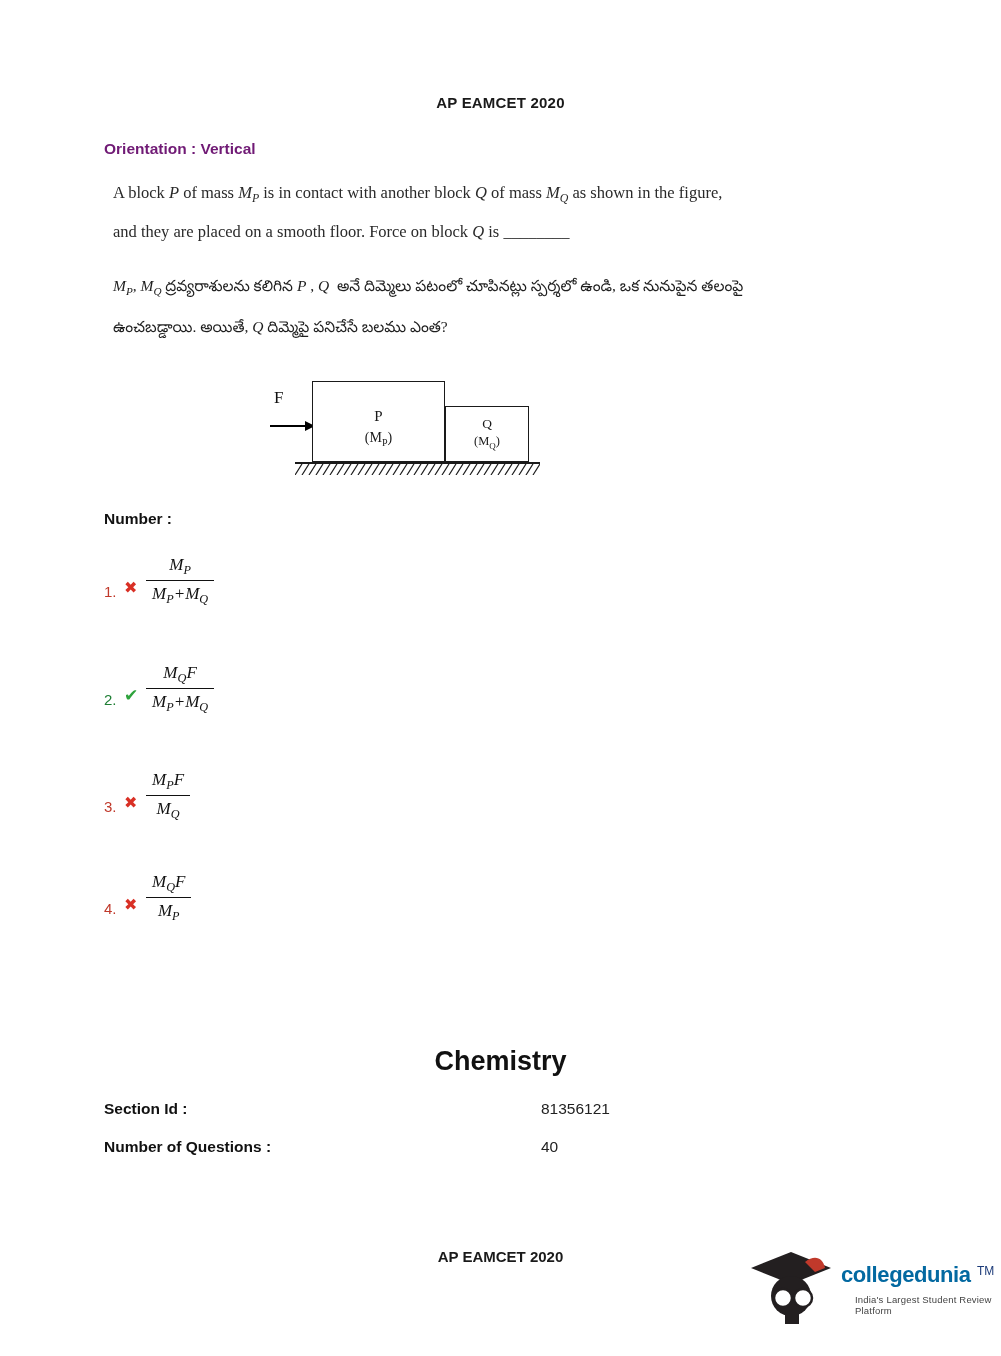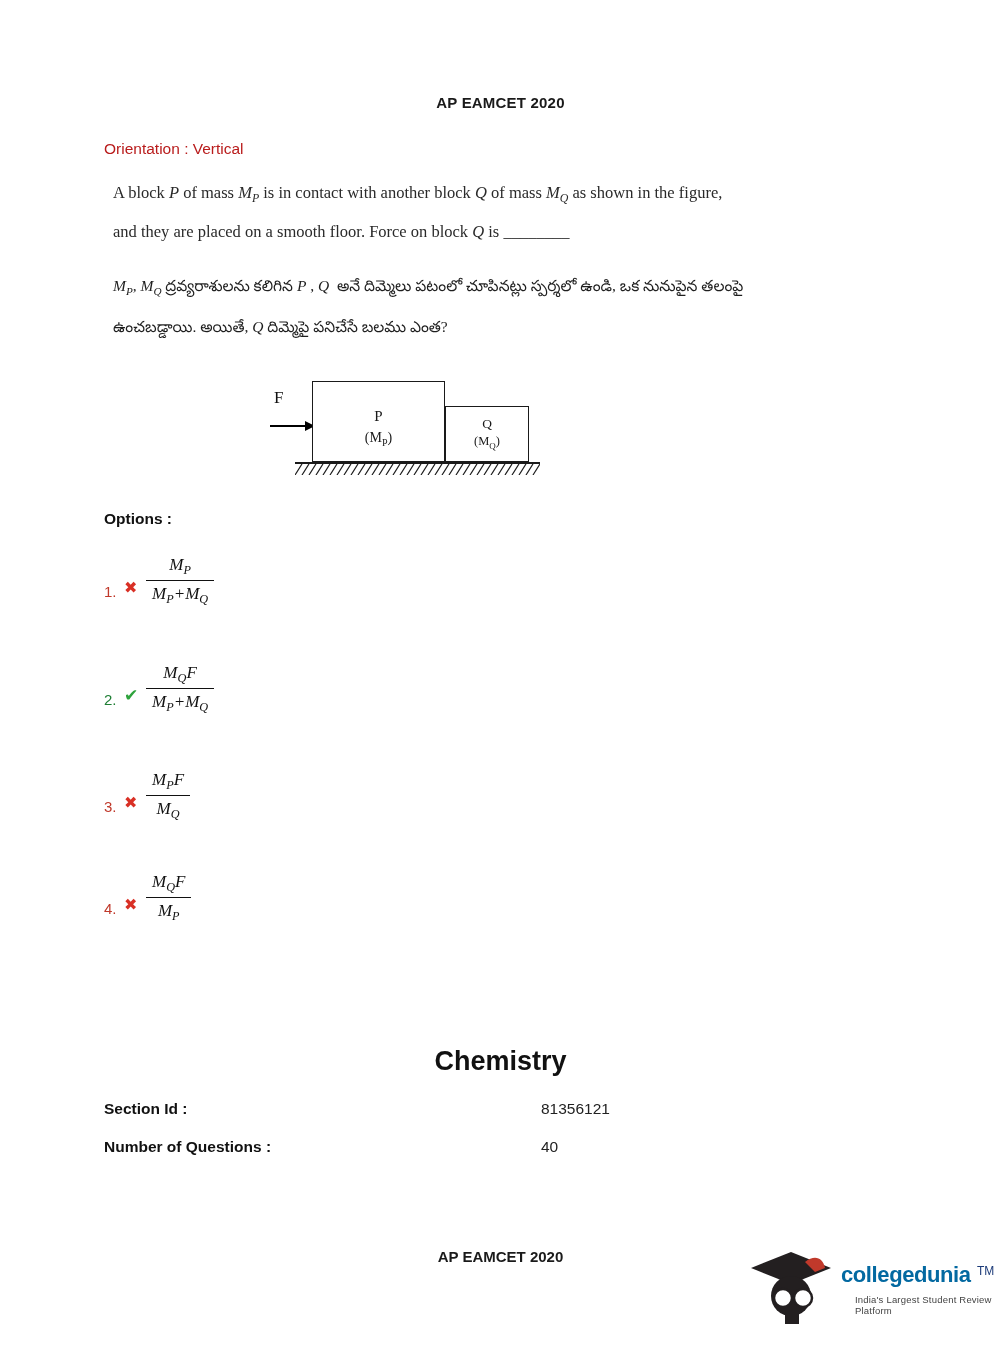--- a/index.html
+++ b/index.html
@@ -29,22 +29,22 @@
     font-size: 15px;
     font-weight: 600;
     color: #1a1a1a;
     letter-spacing: 0.2px;
   }
   .orientation {
     position: absolute;
     top: 140px;
     left: 104px;
     font-size: 15.5px;
-    font-weight: normal;
-    color: #b91c1c;
+    font-weight: bold;
+    color: #701a75;
   }
   .q-en {
     position: absolute;
     top: 176px;
     left: 113px;
     width: 625px;
     font-family: "Liberation Serif", serif;
     font-size: 16.5px;
     line-height: 33px;
     color: #2a2a2a;
@@ -342,21 +342,21 @@
           <line x1="210" y1="11" x2="217" y2="0"></line>
             <line x1="217" y1="11" x2="224" y2="0"></line>
           <line x1="224" y1="11" x2="231" y2="0"></line>
             <line x1="231" y1="11" x2="238" y2="0"></line>
           <line x1="238" y1="11" x2="245" y2="0"></line>
         </g>
       </svg>
     </div>
   </div>
 
-  <div class="options-label">Options :</div>
+  <div class="options-label">Number :</div>
 
   <div class="opt" style="top:555px;">
     <span class="num">1.</span>
     <span class="mark">✖</span>
     <span class="frac">
       <span class="numr">M<sub>P</sub></span>
       <span class="deno">M<sub>P</sub>+M<sub>Q</sub></span>
     </span>
   </div>
 

